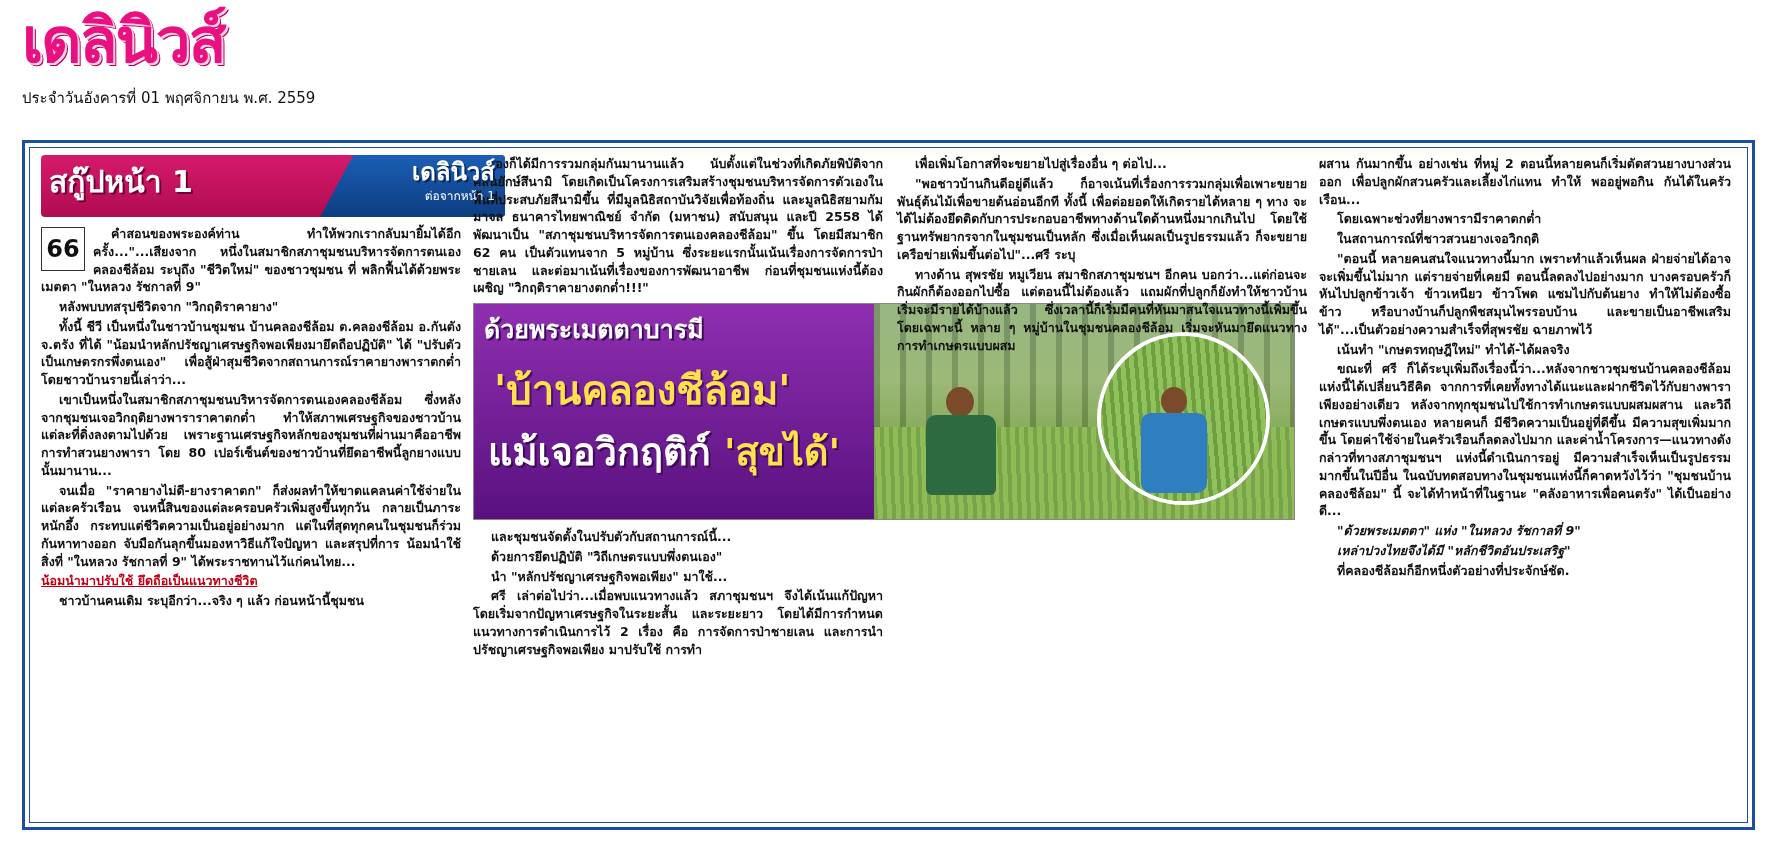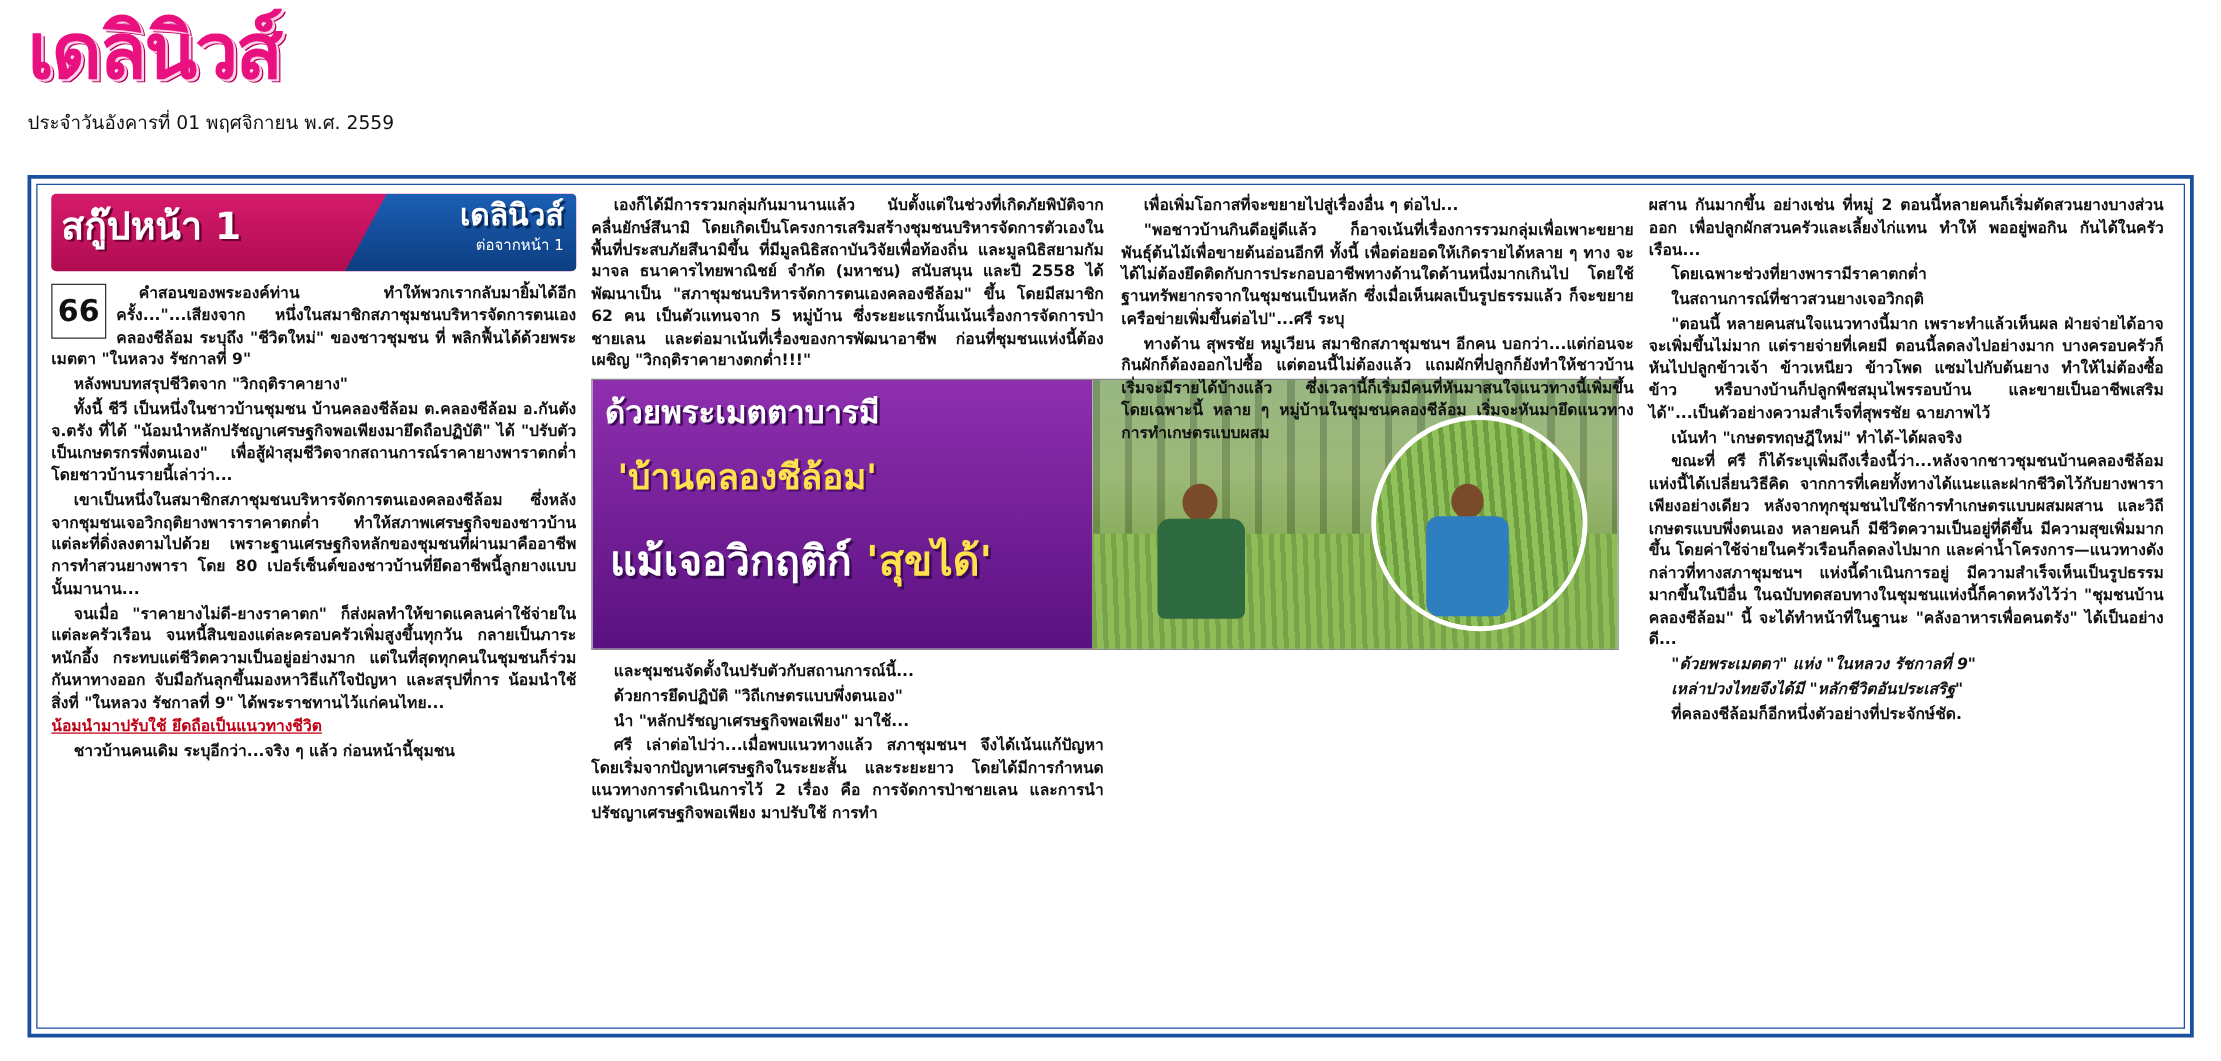--- a/index.html
+++ b/index.html
@@ -19,21 +19,21 @@
   
   .col{position:absolute;top:12px;box-sizing:border-box;font-size:12.5px;line-height:1.42;text-align:justify;color:#111;}
   .col p{margin:0 0 2px 0;text-indent:18px;font-weight:bold;}
   .col p.noind{text-indent:0;}
   .col1{left:16px;width:420px;}
   .col2{left:448px;width:410px;}
   .col3{left:872px;width:410px;}
   .col4{left:1294px;width:412px;}
 
   
-  .scoop{position:relative;width:420px;height:62px;margin-bottom:8px;
+  .scoop{position:relative;width:464px;height:62px;margin-bottom:8px;
     background:linear-gradient(180deg,#d61a6b 0%,#b00c52 100%);
     border-radius:4px;overflow:hidden;}
   .scoop:after{content:"";position:absolute;right:0;top:0;width:185px;height:62px;
     background:linear-gradient(180deg,#1b5fb5 0%,#0d3d80 100%);
     clip-path:polygon(18% 0,100% 0,100% 100%,0 100%);}
   .scoop-left{position:absolute;left:8px;top:6px;z-index:3;font-size:30px;font-weight:bold;color:#fff;
     text-shadow:2px 2px 0 #6d0032;}
   .scoop-right{position:absolute;right:10px;top:5px;z-index:3;text-align:right;}
   .scoop-right .sr1{font-size:24px;font-weight:bold;color:#fff;text-shadow:2px 2px 0 #062a5c;line-height:1;}
   .scoop-right .sr2{font-size:12px;color:#fff;margin-top:4px;text-align:right;}
@@ -42,22 +42,22 @@
     font-size:24px;font-weight:bold;margin:2px 8px 2px 0;background:#fff;}
 
   .bold{font-weight:bold;}
   .redu{color:#c00014;text-decoration:underline;}
   .ital{font-style:italic;}
 
   
   .photo{position:relative;width:820px;height:215px;margin:6px 0 8px 0;overflow:hidden;border:1px solid #888;}
   .ph-left{position:absolute;left:0;top:0;width:400px;height:215px;background:linear-gradient(180deg,#8f2fb0 0%,#5a1180 100%);}
   .ph-left .t1{position:absolute;left:10px;top:8px;font-size:25px;font-weight:bold;color:#fff;text-shadow:2px 2px 0 #3a0a55;}
-  .ph-left .t2{position:absolute;left:20px;top:58px;font-size:28px;font-weight:bold;color:#ffe14d;text-shadow:2px 2px 0 #4a0d6a;}
-  .ph-left .t3{position:absolute;left:14px;top:122px;font-size:33px;font-weight:bold;color:#fff;text-shadow:2px 2px 0 #3a0a55;}
+  .ph-left .t2{position:absolute;left:20px;top:58px;font-size:40px;font-weight:bold;color:#ffe14d;text-shadow:2px 2px 0 #4a0d6a;}
+  .ph-left .t3{position:absolute;left:14px;top:122px;font-size:38px;font-weight:bold;color:#fff;text-shadow:2px 2px 0 #3a0a55;}
   .ph-left .t3 b{color:#ffe14d;}
   .ph-right{position:absolute;left:400px;top:0;width:420px;height:215px;
     background:linear-gradient(180deg,#cfe3f5 0%,#dfeccd 35%,#8fb65e 60%,#6f9a45 100%);}
   .trees{position:absolute;left:0;top:0;width:420px;height:130px;
     background:repeating-linear-gradient(90deg,#5c7a3a 0 6px, #86a85c 6px 26px);opacity:.75;}
   .grass{position:absolute;left:0;bottom:0;width:420px;height:92px;
     background:repeating-linear-gradient(88deg,#79a348 0 4px,#8fbc57 4px 9px);}
   .person{position:absolute;left:30px;bottom:12px;width:120px;height:120px;}
   .person .head{position:absolute;left:42px;top:0;width:28px;height:30px;border-radius:50%;background:#7a4b2a;}
   .person .body{position:absolute;left:22px;top:28px;width:70px;height:80px;border-radius:10px 10px 6px 6px;background:#2d6a3f;}

